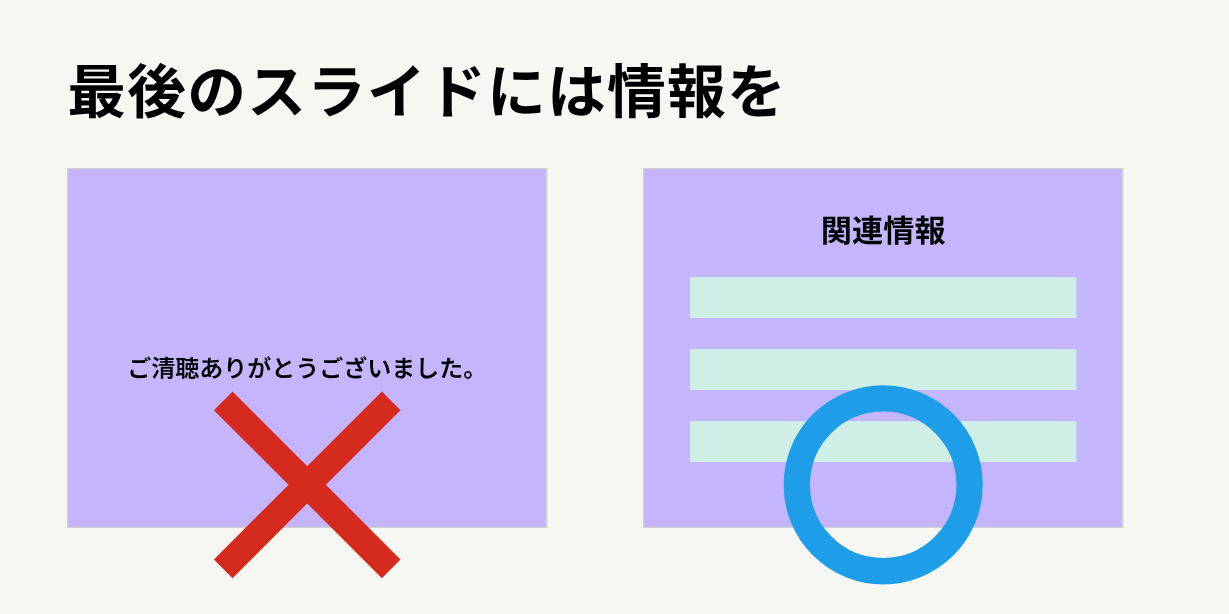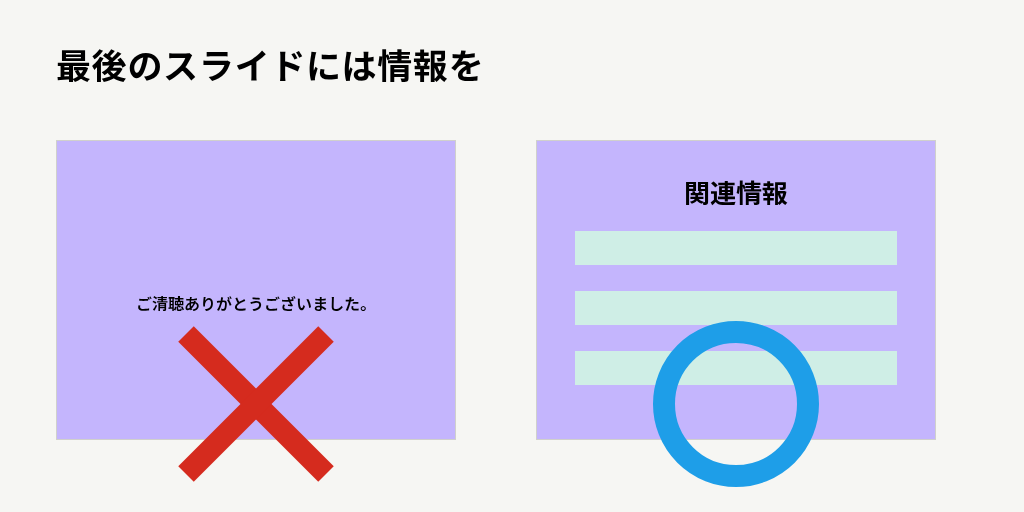--- a/index.html
+++ b/index.html
@@ -13,21 +13,21 @@
   }
   .slide {
     position: relative;
     width: 1024px;
     height: 512px;
   }
   .title {
     position: absolute;
     left: 56px;
     top: 38px;
-    font-size: 35px;
+    font-size: 49px;
     font-weight: 700;
     letter-spacing: 0.02em;
     color: #000;
   }
   .panel {
     position: absolute;
     top: 140px;
     width: 400px;
     height: 300px;
     background: #c4b5fd;
@@ -35,21 +35,21 @@
     box-sizing: border-box;
   }
   .panel-left { left: 56px; }
   .panel-right { left: 536px; }
 
   .thanks {
     position: absolute;
     left: 0; right: 0;
     top: 150px;
     text-align: center;
-    font-size: 16px;
+    font-size: 20px;
     font-weight: 600;
     color: #000;
   }
 
   .related-title {
     position: absolute;
     left: 0; right: 0;
     top: 32px;
     text-align: center;
     font-size: 26px;

